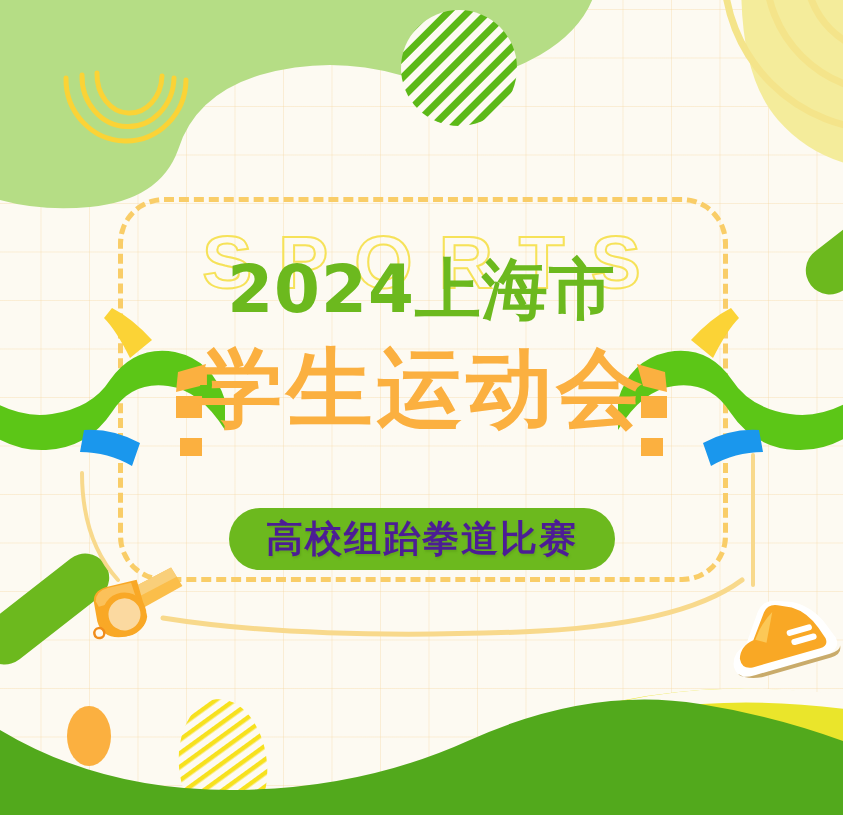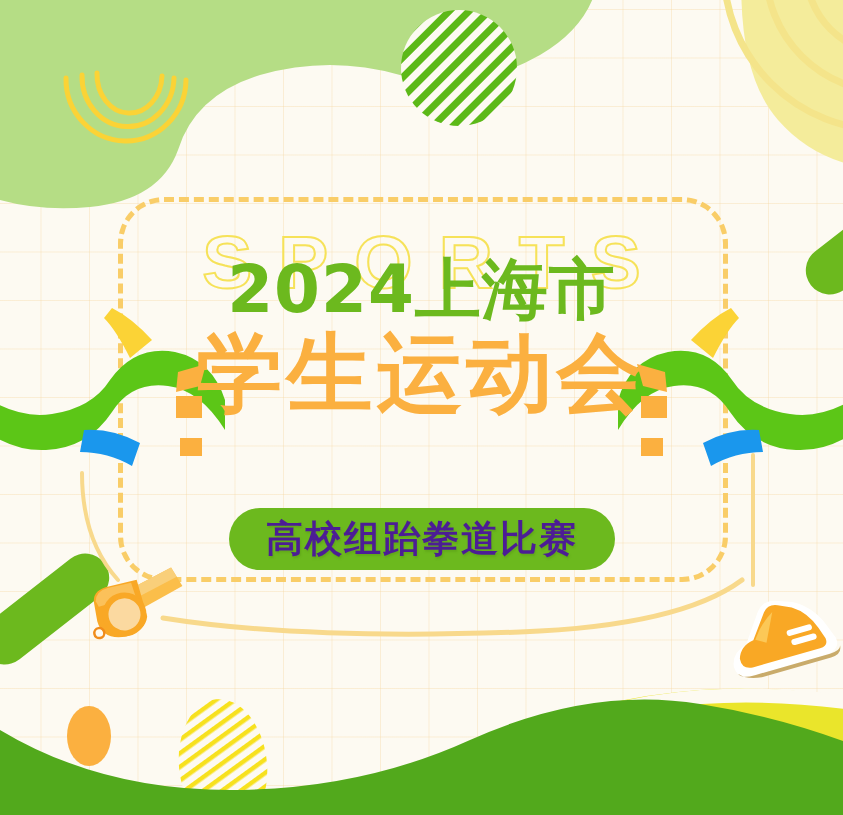--- a/index.html
+++ b/index.html
@@ -60,21 +60,21 @@
     margin-top:40px;
     font-size:66px;
     font-weight:700;
     line-height:1.05;
     color:#6cb91e;
     letter-spacing:1px;
     font-family:"DejaVu Sans","Liberation Sans",sans-serif;
   }
   .line2{
     position:relative;
-    margin-top:4px;
+    margin-top:19px;
     font-size:86px;
     font-weight:700;
     line-height:1.05;
     color:#fbb040;
     letter-spacing:4px;
     font-family:"DejaVu Sans","Liberation Sans",sans-serif;
   }
   .badge{
     position:absolute;
     left:229px;top:508px;

